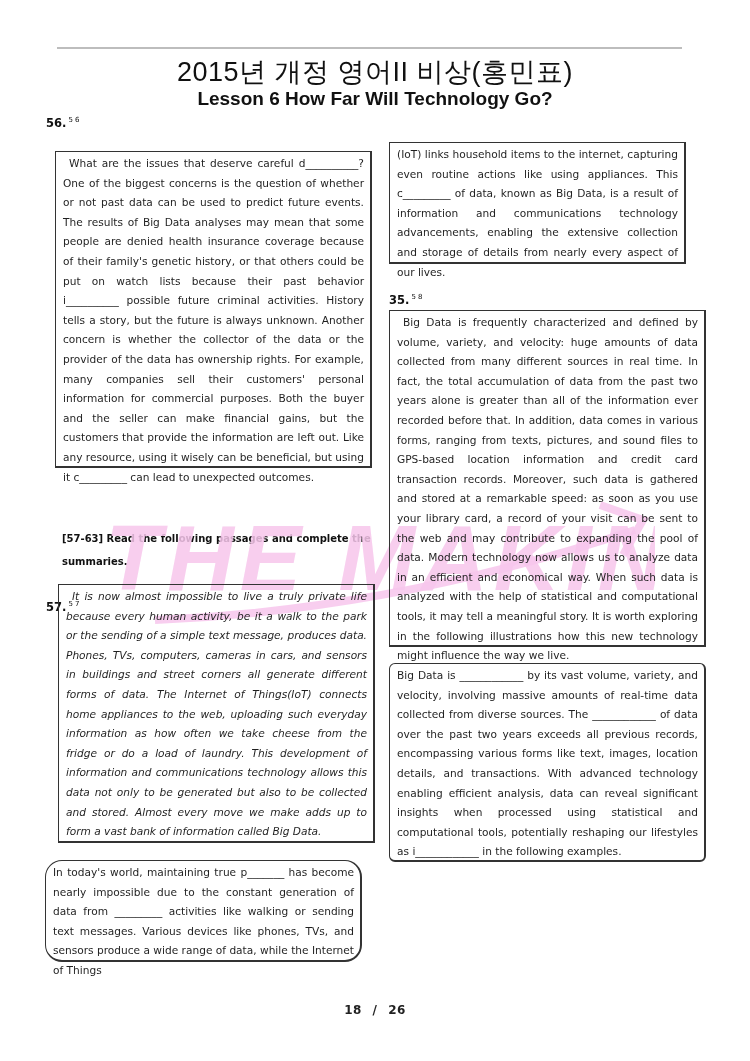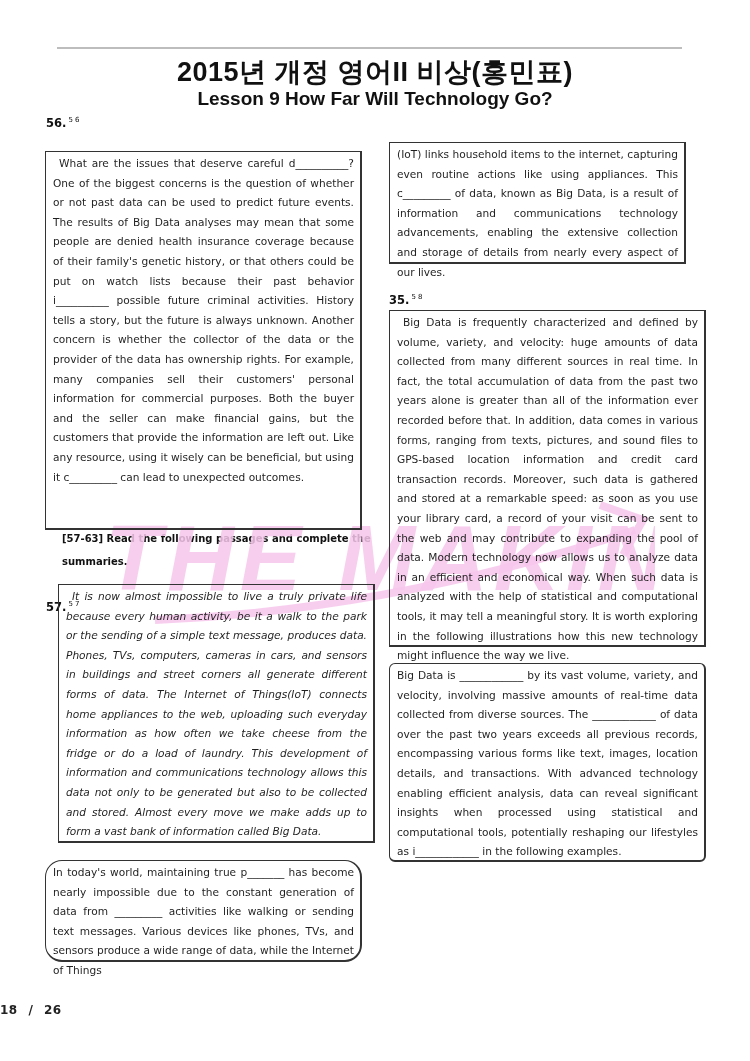--- a/index.html
+++ b/index.html
@@ -1,52 +1,52 @@
 <!DOCTYPE html>
 <html><head>
 <meta charset="utf-8">
 <style>
   html, body { margin: 0; padding: 0; background: #ffffff; }
   body { width: 750px; height: 1061px; position: relative; overflow: hidden;
          font-family: "DejaVu Sans", "Liberation Sans", sans-serif; color: #1a1a1a; }
   .topline { position: absolute; left: 57px; top: 47px; width: 625px; height: 2px; background: #bdbdbd; }
   .title { position: absolute; left: 0; top: 54px; width: 750px; text-align: center;
-           font-family: "Liberation Sans", sans-serif; font-weight: bold; font-size: 27px; letter-spacing: 0.5px; color: #111; }
+           font-family: "Liberation Sans", sans-serif; font-weight: normal; font-size: 27px; letter-spacing: 0.5px; color: #111; }
   .subtitle { position: absolute; left: 0; top: 88px; width: 750px; text-align: center;
               font-family: "Liberation Sans", sans-serif; font-weight: bold; font-size: 19px; color: #111; }
   .qnum { position: absolute; font-weight: bold; font-size: 11.5px; color: #111; }
   .qnum sup { font-size: 7px; font-weight: normal; margin-left: 2px; vertical-align: 5px; }
   .box { position: absolute; border: 1.5px solid #333; border-right-width: 2px; border-bottom-width: 2px;
          padding: 2px 6px 0 7px; box-sizing: border-box; font-size: 10.6px; line-height: 19.6px;
          text-align: justify; color: #1f1f1f; background: transparent; z-index: 2; }
   .box p { margin: 0; }
   .indent { text-indent: 6px; }
   .instr { position: absolute; left: 62px; top: 527px; width: 312px; font-weight: bold; font-size: 10px;
            line-height: 23px; color: #111; }
-  .pageno { position: absolute; left: 0; top: 1003px; width: 750px; font-weight: bold;
+  .pageno { position: absolute; left: 0; top: 1003px; width: 750px; text-align: center; font-weight: bold;
             font-size: 12px; color: #222; letter-spacing: 0.5px; }
   .watermark { position: absolute; left: 95px; top: 470px; z-index: 1; pointer-events: none; }
 </style>
 </head>
 <body>
 
 <div class="topline"></div>
 <div class="title">2015년 개정 영어II 비상(홍민표)</div>
-<div class="subtitle">Lesson 9 How Far Will Technology Go?</div>
+<div class="subtitle">Lesson 6 How Far Will Technology Go?</div>
 
 <svg class="watermark" width="560" height="160" viewBox="0 0 560 160">
   <text x="10" y="120" font-family="Liberation Sans, sans-serif" font-weight="bold" font-style="italic" font-size="92" fill="#f7c6ec" opacity="0.85" letter-spacing="6">THE MAKINGS</text>
   <path d="M60 150 Q 300 140 540 60" stroke="#f7c6ec" stroke-width="8" fill="none" opacity="0.85"></path>
   <path d="M505 35 L548 50 L528 85" stroke="#f7c6ec" stroke-width="8" fill="none" opacity="0.85"></path>
 </svg>
 
 <div class="qnum" style="left:46px; top:116px;">
   <span>56.</span><sup>5 6</sup>
 </div>
-<div class="box" style="left:45px; top:151px; width:317px; height:379px;">
+<div class="box" style="left:55px; top:151px; width:317px; height:317px;">
   <p class="indent">What are the issues that deserve careful d__________? One of the biggest concerns is the question of whether or not past data can be used to predict future events. The results of Big Data analyses may mean that some people are denied health insurance coverage because of their family's genetic history, or that others could be put on watch lists because their past behavior i__________ possible future criminal activities. History tells a story, but the future is always unknown. Another concern is whether the collector of the data or the provider of the data has ownership rights. For example, many companies sell their customers' personal information for commercial purposes. Both the buyer and the seller can make financial gains, but the customers that provide the information are left out. Like any resource, using it wisely can be beneficial, but using it c_________ can lead to unexpected outcomes.</p>
 </div>
 
 <div class="instr">[57-63] Read the following passages and complete the summaries.</div>
 
 <div class="qnum" style="left:46px; top:568px;margin-top:32px;">
   <span>57.</span><sup>5 7</sup>
 </div>
 <div class="box" style="left:58px; top:584px; width:317px; height:259px;font-style:italic;">
   <p class="indent">It is now almost impossible to live a truly private life because every human activity, be it a walk to the park or the sending of a simple text message, produces data. Phones, TVs, computers, cameras in cars, and sensors in buildings and street corners all generate different forms of data. The Internet of Things(IoT) connects home appliances to the web, uploading such everyday information as how often we take cheese from the fridge or do a load of laundry. This development of information and communications technology allows this data not only to be generated but also to be collected and stored. Almost every move we make adds up to form a vast bank of information called Big Data.</p>

